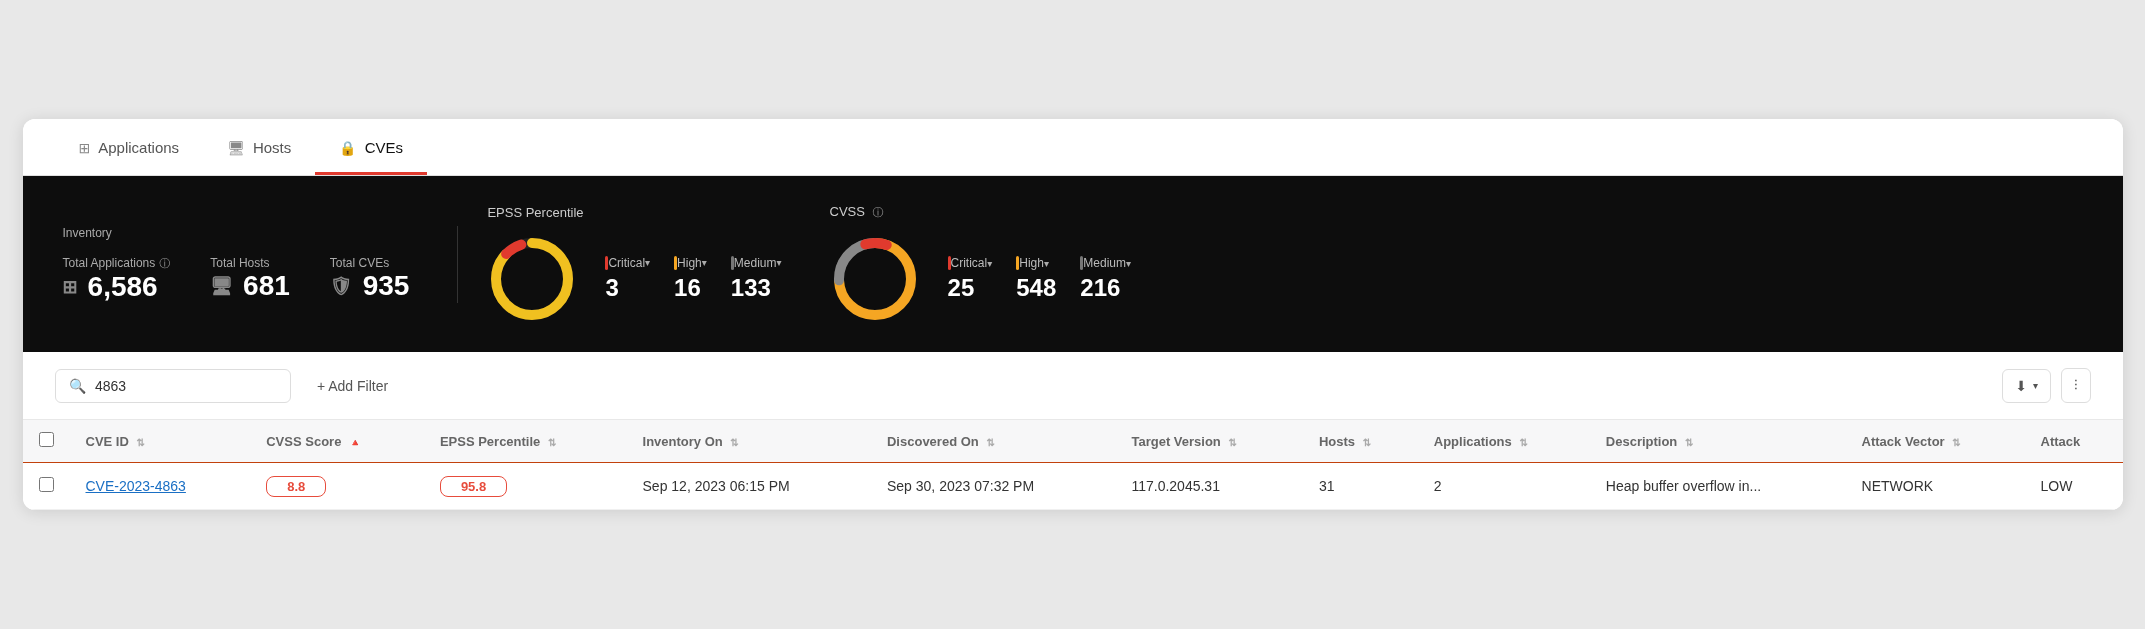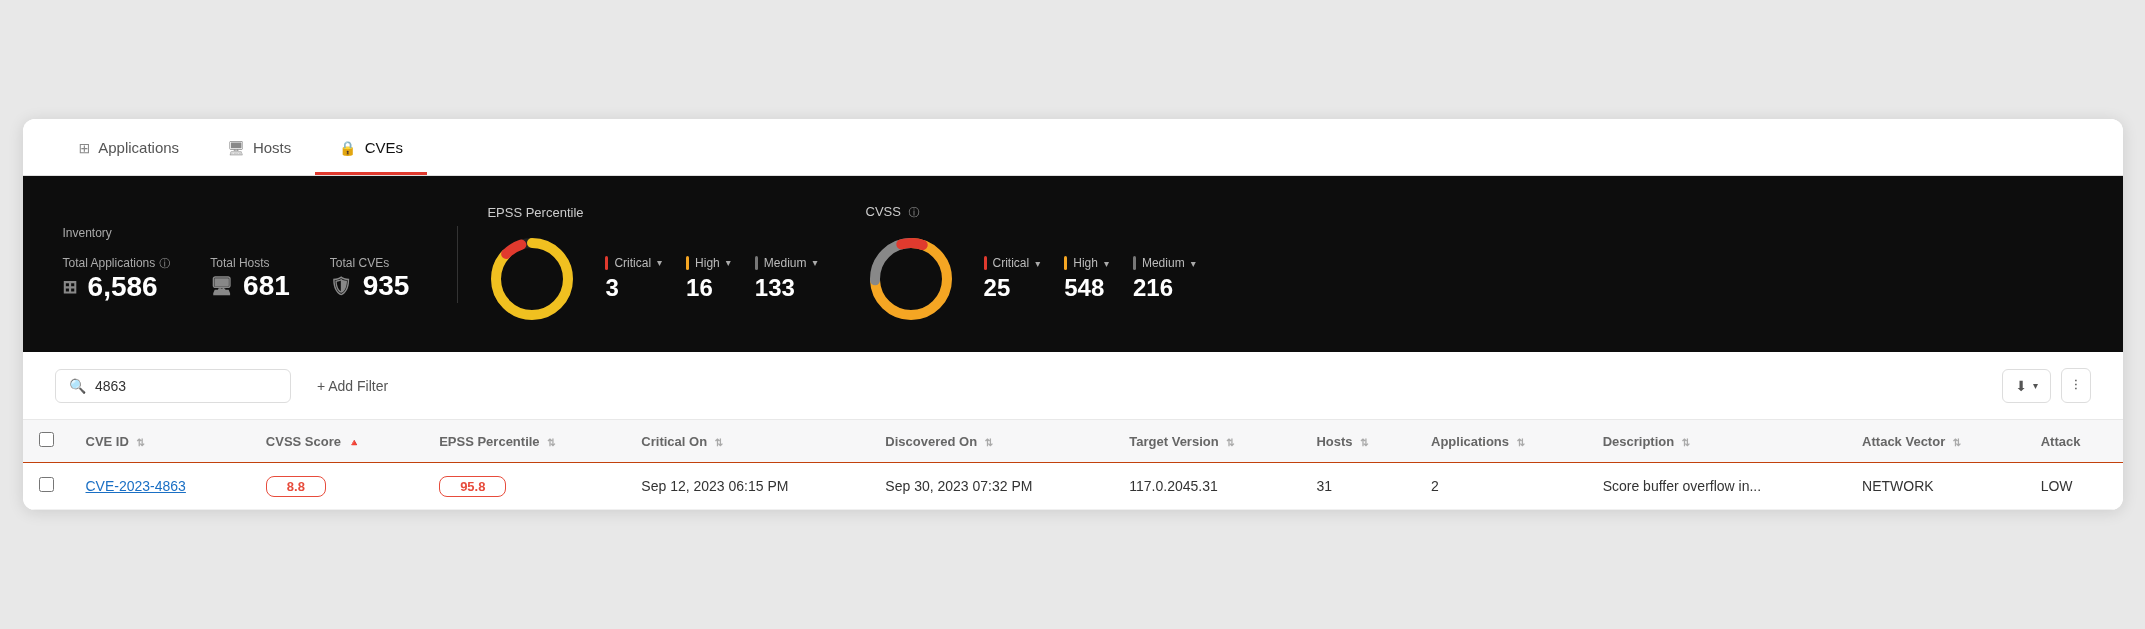--- a/index.html
+++ b/index.html
@@ -107,21 +107,20 @@
       align-items: flex-start;
     }
     .legend-item {
       display: flex;
       flex-direction: column;
       gap: 4px;
     }
     .legend-label {
       display: flex;
       align-items: center;
-      gap: 6px;
       font-size: 12px;
       color: #bbb;
     }
     .legend-bar {
       width: 3px;
       height: 14px;
       border-radius: 2px;
     }
     .legend-value {
       font-size: 24px;
@@ -437,21 +436,21 @@
           </th>
           <th>
             <span>CVSS Score</span>
             <span class="sort-icon">🔺</span>
           </th>
           <th>
             <span>EPSS Percentile</span>
             <span class="sort-icon">⇅</span>
           </th>
           <th>
-            <span>Critical On</span>
+            <span>Inventory On</span>
             <span class="sort-icon">⇅</span>
           </th>
           <th>
             <span>Discovered On</span>
             <span class="sort-icon">⇅</span>
           </th>
           <th>
             <span>Target Version</span>
             <span class="sort-icon">⇅</span>
           </th>
@@ -488,20 +487,20 @@
             <span class="score-badge high">8.8</span>
           </td>
           <td>
             <span class="score-badge critical">95.8</span>
           </td>
           <td>Sep 12, 2023  06:15 PM</td>
           <td>Sep 30, 2023  07:32 PM</td>
           <td>117.0.2045.31</td>
           <td>31</td>
           <td>2</td>
-          <td>Score buffer overflow in...</td>
+          <td>Heap buffer overflow in...</td>
           <td>NETWORK</td>
           <td>LOW</td>
         </tr>
       </tbody>
     </table>
   </div>
 </div>
 
 </body></html>

